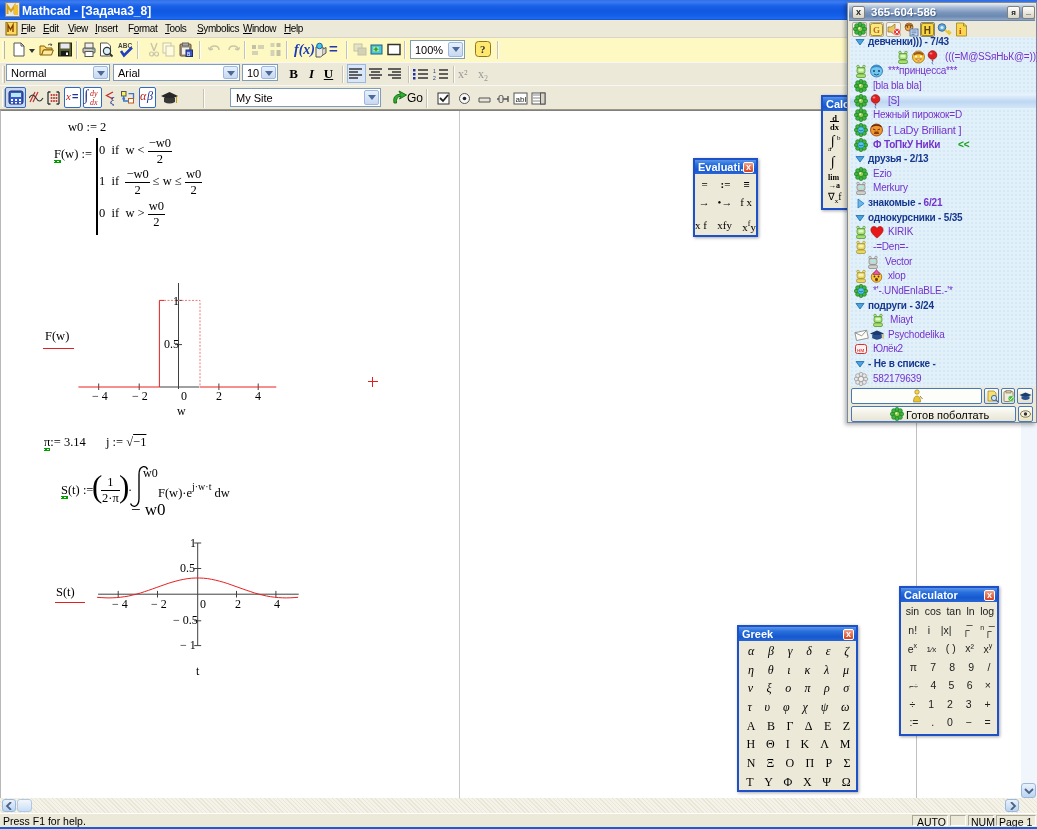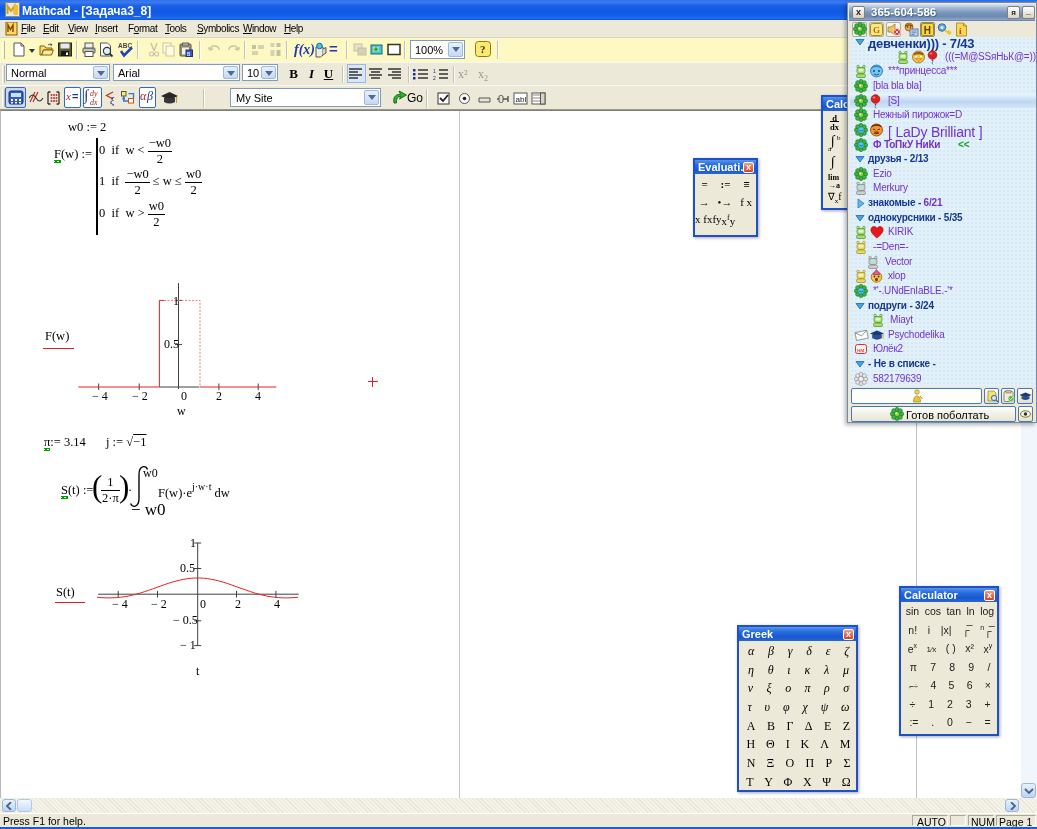--- a/index.html
+++ b/index.html
@@ -406,21 +406,21 @@
 <div style="display:flex;justify-content:space-around;margin-top:4px">
         <b>=</b>
         <b>:=</b>
         <b>≡</b>
       </div>
 <div style="display:flex;justify-content:space-around;margin-top:6px">
         <span>→</span>
         <span>•→</span>
         <span>f x</span>
       </div>
-<div style="display:flex;justify-content:flex-start;margin-top:5px">
+<div style="display:flex;justify-content:space-between;margin-top:11px">
         <span>x f</span>
         <span>xfy</span>
         <span>x<sup style="font-size:8px">f</sup>y</span>
       </div>
 </div>
 </div>
 
 <div class="win" style="left:737px;top:625px;width:121px;height:167px;border:2px solid #1e50c8">
 <div class="wtitle">Greek<div class="wx">x</div></div>
 <div class="ab ser" style="left:2px;top:15px;width:115px;font-size:12px;font-style:italic">
@@ -632,21 +632,21 @@
 <svg class="ab" style="left:107px;top:19px" width="13" height="15">
       <path d="M1.5 1 h7 l3 3 v10 h-10 z" fill="#f8d850" stroke="#a08020" stroke-width="0.8"></path>
       <path d="M8.5 1 v3 h3" fill="none" stroke="#a08020" stroke-width="0.8"></path>
       <text x="4" y="12" font-size="9" font-weight="bold" fill="#d03018" font-family="Liberation Serif">i</text>
     </svg>
 <div class="ab" style="left:2px;top:34px;width:186px;height:350px;background:#e2f0fa;background-image:radial-gradient(#d4e8f6 1px,transparent 1px);background-size:4px 4px"></div>
 <div class="ab" style="left:2px;top:32.0px;width:186px;height:14px">
       <svg width="10" height="8" style="position:absolute;left:5px;top:3px">
         <path d="M1 1.5 L9 1.5 L5 7 z" fill="#4aa2de" stroke="#1a6aae" stroke-width="0.8"></path>
       </svg>
-      <span class="ab" style="left:18px;top:1px;font-size:13px;letter-spacing:-0.2px;font-weight:bold;color:#16388e">девченки))) - 7/43</span>
+      <span class="ab" style="left:18px;top:1px;font-size:10px;letter-spacing:-0.2px;font-weight:bold;color:#16388e">девченки))) - 7/43</span>
     </div>
 <div class="ab" style="left:2px;top:46.6px;width:186px;height:14.6px;margin-left:42px;">
       <span class="ab" style="left:4px;top:0px"><svg width="14" height="14" viewBox="0 0 14 14">
           <circle cx="4" cy="2.5" r="1.3" fill="#b0e890" stroke="#4a8a2a" stroke-width="0.6"></circle>
           <circle cx="10" cy="2.5" r="1.3" fill="#b0e890" stroke="#4a8a2a" stroke-width="0.6"></circle>
           <rect x="3" y="3.5" width="8" height="6" rx="2" fill="#a8e070" stroke="#4a8a2a" stroke-width="0.7"></rect>
           <rect x="4.5" y="5" width="5" height="2.5" rx="1" fill="#e0f8c8"></rect>
           <rect x="2.5" y="10" width="9" height="3.5" rx="1.5" fill="#a8e070" stroke="#4a8a2a" stroke-width="0.7"></rect>
         </svg></span>
       <span class="ab" style="left:19px;top:0px"><svg width="15" height="14" viewBox="0 0 15 14">
@@ -754,21 +754,21 @@
           <circle cx="7" cy="7" r="3.2" fill="#58c8e8" stroke="#1e7a9a" stroke-width="0.7"></circle>
           <path d="M5 7 q2 2 4 0" stroke="#106080" fill="none" stroke-width="0.8"></path>
         </svg></span>
       <span class="ab" style="left:19px;top:0px"><svg width="15" height="14" viewBox="0 0 15 14">
           <circle cx="7.5" cy="7" r="6" fill="#f09830" stroke="#903808" stroke-width="0.8"></circle>
           <path d="M2 4.5 q5.5 -3.5 11 0 l-1 -2 q-4.5 -2.5 -9 0 z" fill="#702808"></path>
           <path d="M4 6 l2.5 1 M11 6 l-2.5 1" stroke="#702808" stroke-width="1"></path>
           <path d="M5 10.5 q2.5 -1.8 5 0" stroke="#702808" fill="none" stroke-width="1"></path>
           <path d="M5.5 8.5 h4 v2.5 h-4 z" fill="#903808"></path>
         </svg></span>
-      <span class="ab" style="left:38px;top:1px;font-size:14px;letter-spacing:-0.2px;color:#7433cc">[ LaDy Brilliant ]</span>
+      <span class="ab" style="left:38px;top:1px;font-size:11px;letter-spacing:-0.2px;color:#7433cc">[ LaDy Brilliant ]</span>
     </div>
 <div class="ab" style="left:2px;top:134.5px;width:186px;height:14.6px;">
       <span class="ab" style="left:4px;top:0px"><svg width="14" height="14" viewBox="0 0 14 14">
           <g fill="#3db83d" stroke="#1e7a1e" stroke-width="0.7">
             <circle cx="7" cy="2.4" r="2"></circle>
             <circle cx="7" cy="11.6" r="2"></circle>
             <circle cx="2.4" cy="7" r="2"></circle>
             <circle cx="11.6" cy="7" r="2"></circle>
             <circle cx="3.7" cy="3.7" r="2"></circle>
             <circle cx="10.3" cy="3.7" r="2"></circle>

